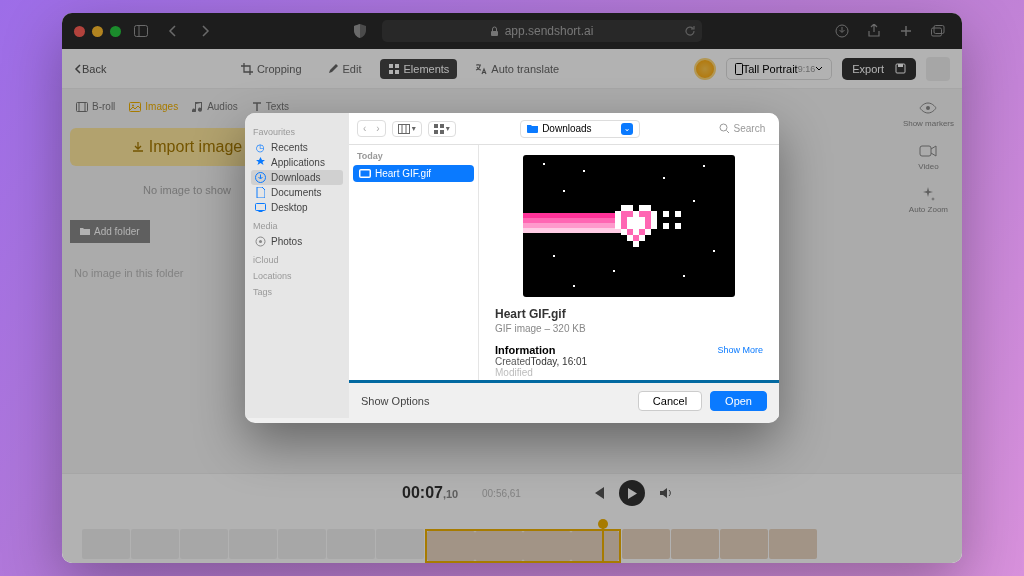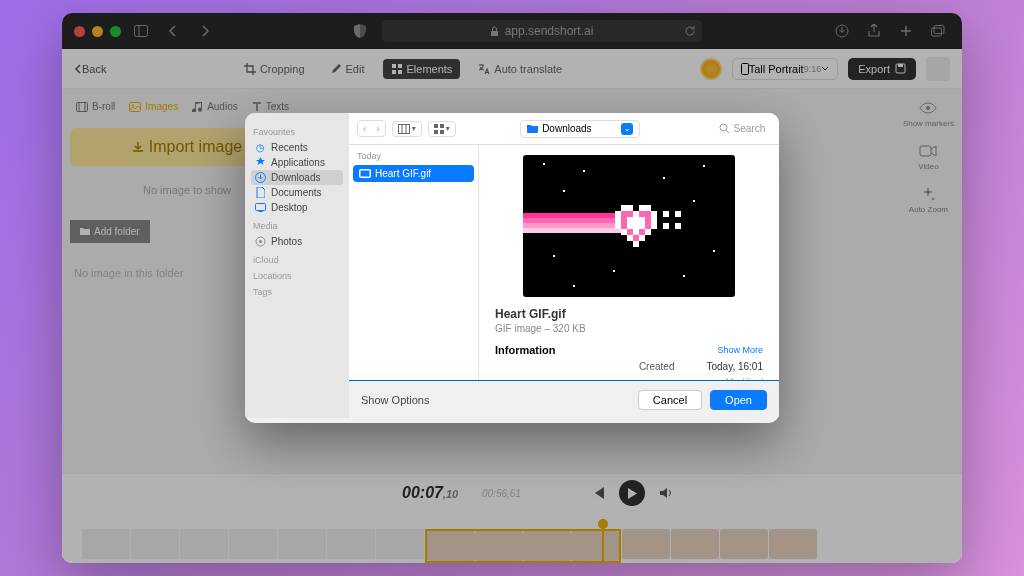--- a/index.html
+++ b/index.html
@@ -17,40 +17,40 @@
 .tb-spacer { flex: 1; }
 .tb-url { background: #3a3a3a; color: #aaa; padding: 4px 14px; border-radius: 5px; font-size: 12px; flex: 0 0 320px; text-align: center; display: flex; align-items: center; justify-content: center; gap: 6px; position: relative; }
 .tb-refresh { position: absolute; right: 6px; color: #888; }
 .tb-shield { color: #999; margin: 0 8px; }
 
 .app-toolbar { height: 40px; background: #fff; border-bottom: 1px solid #eee; display: flex; align-items: center; padding: 0 12px; gap: 10px; font-size: 11px; }
 .back-btn { display: flex; align-items: center; color: #555; cursor: pointer; }
 .tool-btn { display: flex; align-items: center; gap: 4px; color: #666; padding: 4px 8px; border-radius: 4px; cursor: pointer; }
 .tool-btn.active { background: #444; color: #fff; }
 .orange-dot { width: 22px; height: 22px; background: radial-gradient(circle, #ffc84d, #ffa500); border-radius: 50%; border: 2px solid #ffd97a; }
-.export-btn { background: #333; color: #fff; padding: 5px 10px; border-radius: 5px; display: flex; align-items: center; gap: 5px; cursor: pointer; }
+.export-btn { background: #333; color: #fff; padding: 5px 10px; border-radius: 5px; display: flex; align-items: center; gap: 11px; cursor: pointer; }
 .portrait-btn { border: 1px solid #ddd; padding: 4px 8px; border-radius: 5px; display: flex; align-items: center; cursor: pointer; }
 .avatar { width: 24px; height: 24px; background: #eee; border-radius: 4px; }
 
 .app-body { display: flex; height: calc(100% - 76px); position: relative; }
 .left-panel { width: 250px; padding: 8px; }
 .tab-row { display: flex; gap: 14px; align-items: center; font-size: 10px; color: #777; padding: 4px 6px; }
 .tab-item { display: flex; align-items: center; gap: 4px; cursor: pointer; }
 .tab-item.sel { color: #f0b000; font-weight: 500; }
 .import-btn { background: #ffe89e; color: #a77a00; width: 100%; padding: 10px; border-radius: 6px; margin-top: 12px; font-size: 16px; display: flex; align-items: center; justify-content: center; gap: 5px; cursor: pointer; }
 .no-img { color: #aaa; font-size: 11px; margin-top: 18px; text-align: center; }
 .add-folder { background: #888; color: #fff; padding: 6px 10px; border-radius: 0; font-size: 10px; display: inline-flex; align-items: center; gap: 4px; margin-top: 24px; cursor: pointer; }
 .folder-empty { color: #bbb; font-size: 11px; margin-top: 24px; padding-left: 4px; }
 
 .right-tools { position: absolute; right: 8px; top: 10px; display: flex; flex-direction: column; gap: 14px; align-items: center; }
 .rt-item { display: flex; flex-direction: column; align-items: center; gap: 2px; color: #888; font-size: 8px; cursor: pointer; }
 .rt-icon { width: 18px; height: 18px; }
 
 .timeline { position: absolute; bottom: 0; left: 0; right: 0; height: 90px; background: #fff; border-top: 1px solid #eee; display: flex; flex-direction: column; }
-.timeline-controls { display: flex; align-items: center; padding: 6px 20px; gap: 10px; justify-content: center; font-style: italic; }
+.timeline-controls { display: flex; align-items: center; padding: 6px 20px; gap: 10px; justify-content: center; }
 .time-display { font-size: 16px; font-weight: 600; color: #333; position: absolute; left: 340px; }
 .time-display small { font-size: 11px; color: #888; }
 .duration { color: #bbb; font-size: 10px; position: absolute; left: 420px; text-align: center; }
 .play-controls { display: flex; gap: 14px; align-items: center; margin-left: 240px; }
 .play-btn { width: 26px; height: 26px; background: #333; border-radius: 50%; display: flex; align-items: center; justify-content: center; cursor: pointer; }
 .timeline-track { display: flex; gap: 1px; padding: 0 20px; margin-top: auto; }
 .thumb { width: 48px; height: 30px; background: #e8d5c0; border-radius: 2px; }
 .thumb.empty { background: #f0f0f0; }
 .thumb-selected { border: 2px solid #f0b000; display: flex; }
 .playhead { position: absolute; left: 540px; bottom: 0; height: 38px; width: 2px; background: #f0b000; }
@@ -71,45 +71,45 @@
 .fd-nav { display: flex; border: 1px solid #ddd; border-radius: 4px; overflow: hidden; }
 .fd-nav span { padding: 2px 5px; color: #aaa; cursor: pointer; }
 .fd-view { border: 1px solid #ddd; border-radius: 4px; padding: 2px 5px; display: flex; align-items: center; gap: 2px; cursor: pointer; }
 .fd-location { background: #fff; border: 1px solid #ddd; border-radius: 4px; padding: 2px 6px; display: flex; align-items: center; gap: 4px; flex: 0 0 120px; cursor: pointer; }
 .fd-location-icon { color: #0a7aff; font-size: 10px; }
 .fd-location-chev { margin-left: auto; background: #0a7aff; color: #fff; width: 12px; height: 12px; border-radius: 3px; display: flex; align-items: center; justify-content: center; font-size: 8px; }
 .fd-search { flex: 1; display: flex; align-items: center; gap: 4px; color: #999; margin-left: 14px; }
 
 .fd-content { flex: 1; display: flex; overflow: hidden; }
 .fd-list { width: 130px; border-right: 1px solid #e5e5e5; padding: 6px 4px; font-size: 10px; }
-.fd-list-header { color: #999; font-size: 9px; margin-bottom: 4px; padding-left: 4px; }
+.fd-list-header { color: #999; font-size: 9px; margin-bottom: 4px; padding-left: 4px; font-weight: bold; }
 .fd-file { background: #0a7aff; color: #fff; padding: 3px 6px; border-radius: 4px; display: flex; align-items: center; gap: 4px; cursor: pointer; }
 
 .fd-preview { flex: 1; padding: 10px 16px; overflow-y: auto; font-size: 10px; }
 .preview-img { width: 212px; height: 142px; background: #000; border-radius: 3px; margin: 0 auto; position: relative; overflow: hidden; }
 .pixel-heart { position: absolute; left: 92px; top: 50px; }
 .heart-row { display: flex; }
 .px { width: 6px; height: 6px; }
 .pw { background: #fff; }
 .pp { background: #ff66b3; }
 .trail { position: absolute; left: 0; top: 58px; width: 100px; height: 22px; }
 .tr-line { height: 5px; }
 .tr1 { background: #ff3399; }
 .tr2 { background: #ff66b3; }
 .tr3 { background: #ff99cc; }
 .tr4 { background: #ffcce5; }
 .star { position: absolute; width: 2px; height: 2px; background: #fff; }
 .preview-name { font-weight: 600; font-size: 12px; margin-top: 10px; color: #333; }
 .preview-meta { color: #888; font-size: 10px; margin-top: 2px; }
 .info-header { font-weight: 600; margin-top: 10px; font-size: 11px; display: flex; justify-content: space-between; align-items: center; }
 .show-more { color: #0a7aff; font-size: 9px; font-weight: 400; cursor: pointer; }
-.info-row { display: flex; justify-content: flex-end; margin-top: 5px; color: #555; gap: 32px; }
+.info-row { display: flex; justify-content: flex-start; color: #555; }
 .info-row .val { color: #333; }
 
-.fd-footer { height: 38px; border-top: 1px solid #0369a1; display: flex; align-items: center; padding: 0 12px; gap: 8px; background: #f0f0f0; }
+.fd-footer { height: 38px; border-top: 3px solid #0369a1; display: flex; align-items: center; padding: 0 12px; gap: 8px; background: #f0f0f0; }
 .fd-show-opts { font-size: 11px; color: #444; cursor: pointer; }
 .fd-btn { padding: 3px 14px; border-radius: 4px; font-size: 11px; cursor: pointer; border: 1px solid #ccc; background: #fff; }
 .fd-btn.primary { background: #0a7aff; color: #fff; border-color: #0a7aff; }
 
 svg { display: block; }
 </style>
 </head>
 <body>
 
 <div class="browser-window">

